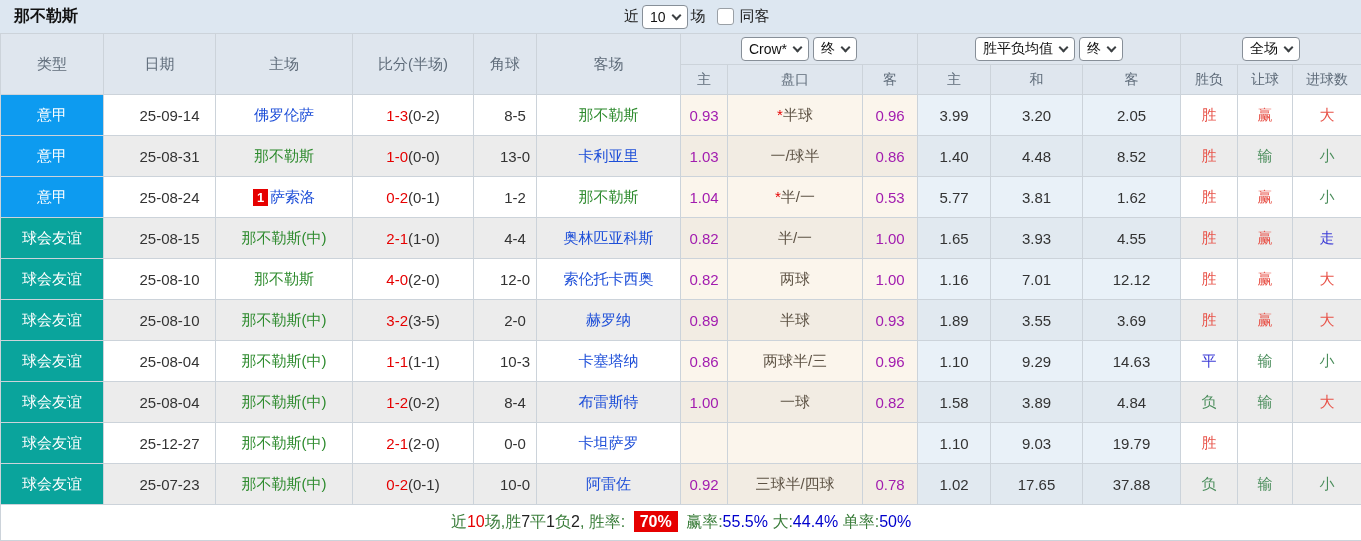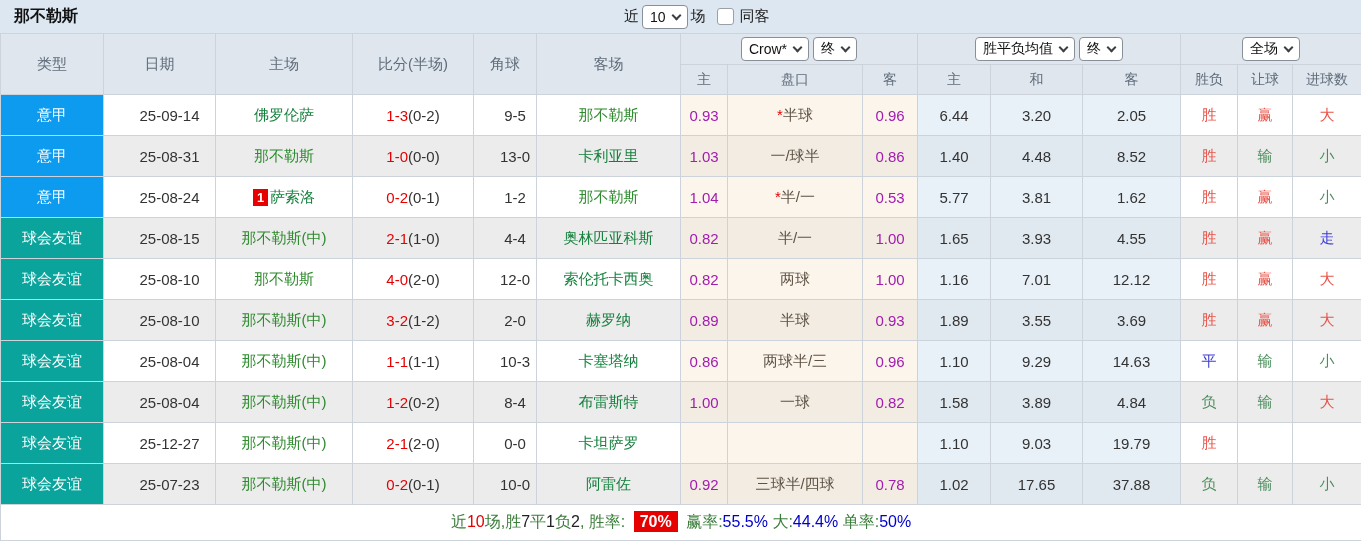--- a/index.html
+++ b/index.html
@@ -55,21 +55,21 @@
   tr.hdr2 { height: 30px; }
   tr.hdr2 th { font-size: 14px; }
   .hdr-group { background: #dfe6ee; }
   .hdr-sels { display: flex; align-items: center; justify-content: center; gap: 4px; }
   tbody tr { height: 41px; background: #fff; }
   tbody tr.even { background: #ececec; }
   td.lg-blue { background: #0d9bf0; color: #fff; }
   td.lg-teal { background: #0aa49c; color: #fff; }
   td.c-date, td.c-corner { color: #333; padding-left: 20px; }
   .team-green { color: #2e8b2e; }
-  .team-dark { color: #15803d; font-family: Liberation Mono, monospace; }
+  .team-dark { color: #1d4ed8; font-family: Liberation Mono, monospace; }
   .team { cursor: pointer; }
   .card-badge {
     display: inline-block; background: #e60000; color: #fff;
     font-size: 13px; line-height: 17px; padding: 0 4px; margin-right: 2px;
     font-weight: bold;
   }
   .ft { color: #e60000; }
   .ht { color: #333; }
   td.c-odds { background: #fbf5ec; color: #a21caf; }
   tr.even td.c-odds { background: #f2ece3; }
@@ -180,26 +180,26 @@
       <th>让球</th>
       <th>进球数</th>
     </tr>
   </thead>
   <tbody>
       <tr>
     <td class="lg-blue">意甲</td>
     <td class="c-date">25-09-14</td>
     <td class="team"><span class="team-dark">佛罗伦萨</span></td>
     <td><span class="ft">1-3</span><span class="ht">(0-2)</span></td>
-    <td class="c-corner">9-5</td>
+    <td class="c-corner">8-5</td>
     <td class="team"><span class="team-green">那不勒斯</span></td>
     <td class="c-odds">0.93</td>
     <td class="c-plate"><span class="star">*</span>半球</td>
     <td class="c-odds">0.96</td>
-    <td class="c-avg">6.44</td>
+    <td class="c-avg">3.99</td>
     <td class="c-avg">3.20</td>
     <td class="c-avg">2.05</td>
     <td class="res-red">胜</td>
     <td class="res-red">赢</td>
     <td class="res-red">大</td>
   </tr>
       <tr class="even">
     <td class="lg-blue">意甲</td>
     <td class="c-date">25-08-31</td>
     <td class="team"><span class="team-green">那不勒斯</span></td>
@@ -264,21 +264,21 @@
     <td class="c-avg">7.01</td>
     <td class="c-avg">12.12</td>
     <td class="res-red">胜</td>
     <td class="res-red">赢</td>
     <td class="res-red">大</td>
   </tr>
       <tr class="even">
     <td class="lg-teal">球会友谊</td>
     <td class="c-date">25-08-10</td>
     <td class="team"><span class="team-green">那不勒斯(中)</span></td>
-    <td><span class="ft">3-2</span><span class="ht">(1-2)</span></td>
+    <td><span class="ft">3-2</span><span class="ht">(3-5)</span></td>
     <td class="c-corner">2-0</td>
     <td class="team"><span class="team-dark">赫罗纳</span></td>
     <td class="c-odds">0.89</td>
     <td class="c-plate">半球</td>
     <td class="c-odds">0.93</td>
     <td class="c-avg">1.89</td>
     <td class="c-avg">3.55</td>
     <td class="c-avg">3.69</td>
     <td class="res-red">胜</td>
     <td class="res-red">赢</td>

